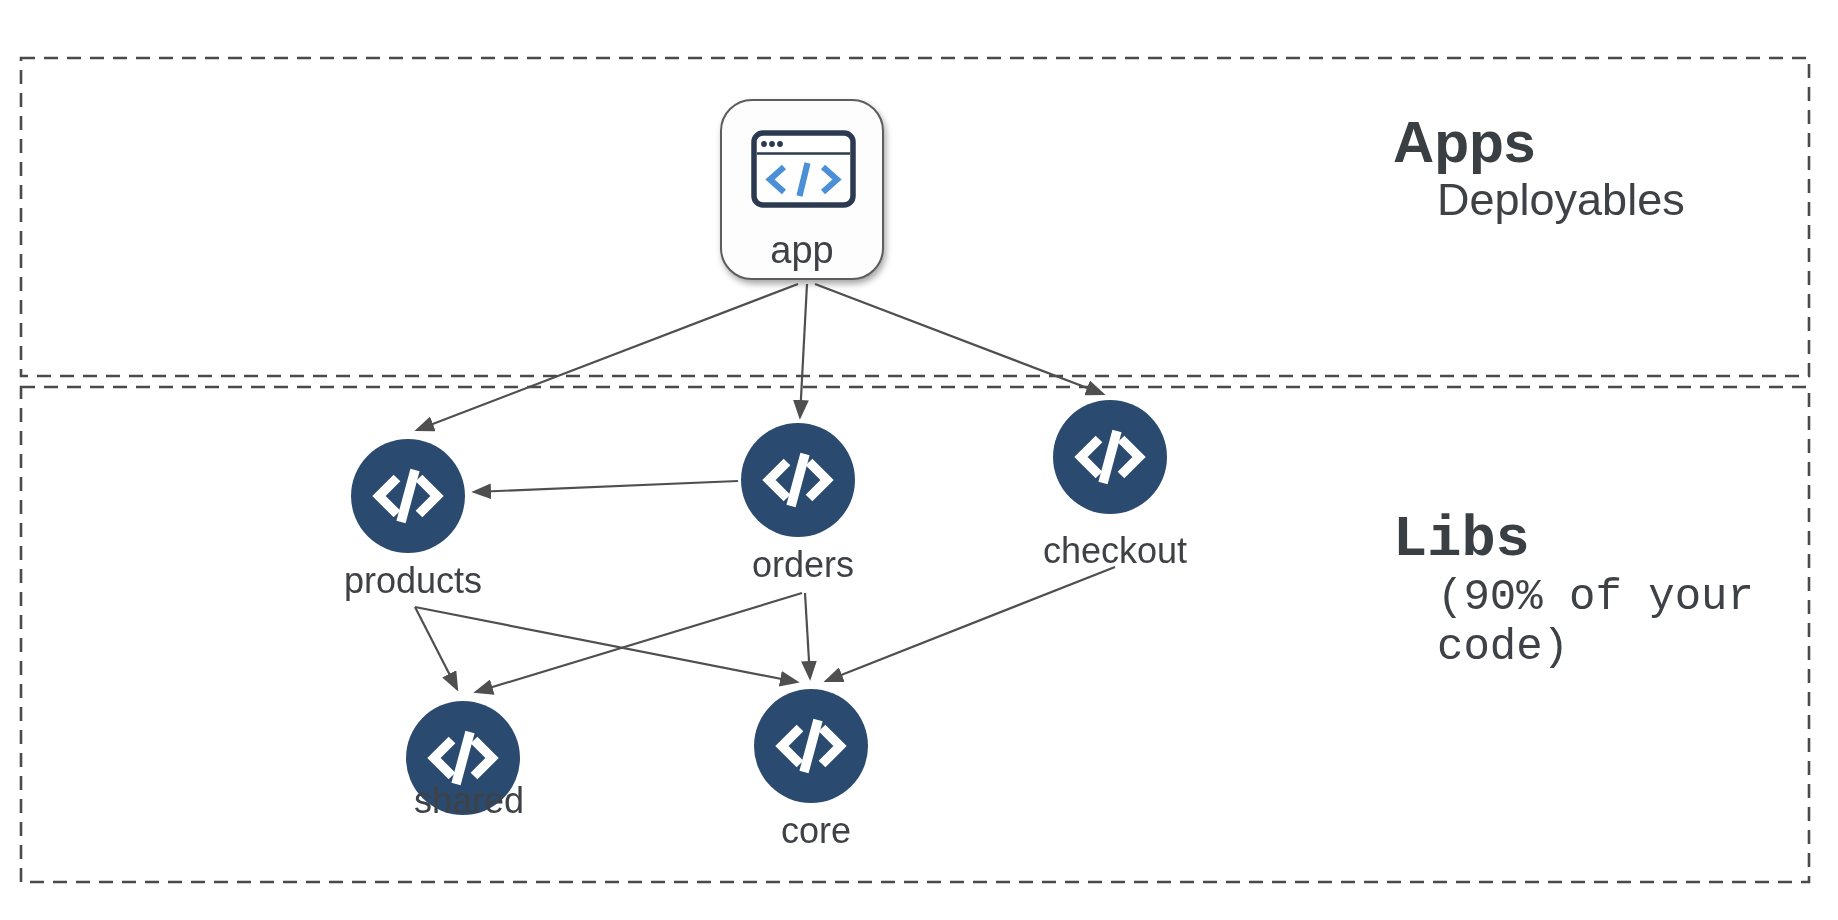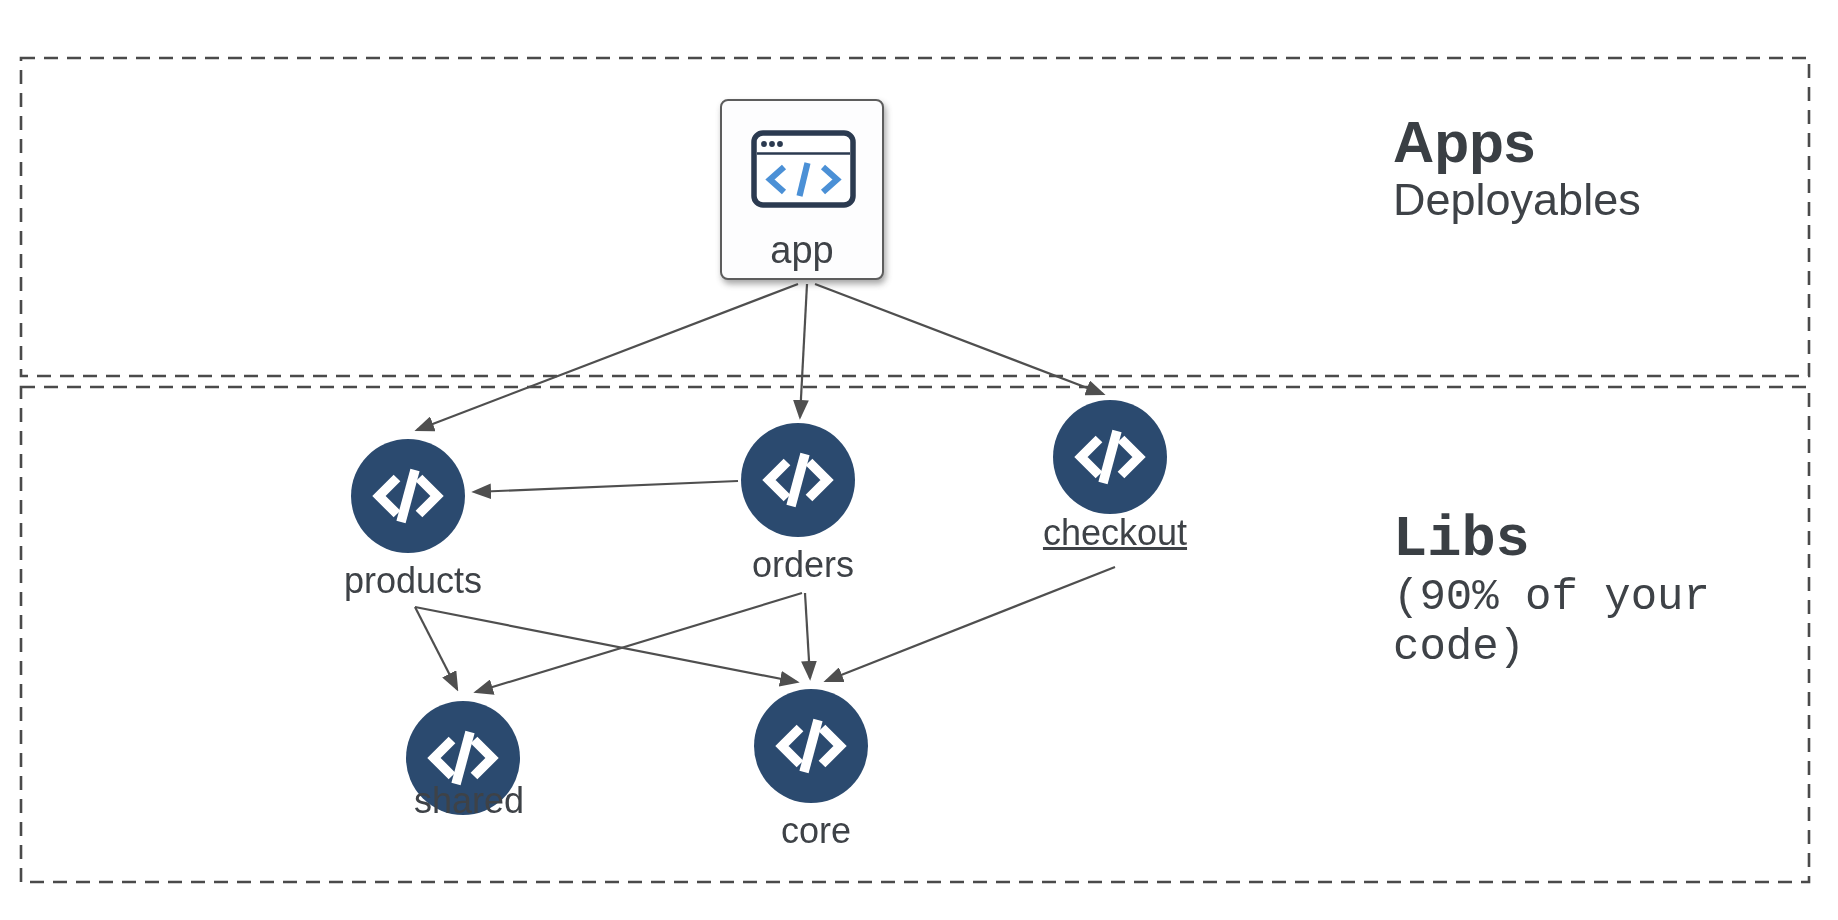--- a/index.html
+++ b/index.html
@@ -20,21 +20,21 @@
     width: 1838px; height: 920px;
   }
 
   
   .app-node {
     position: absolute;
     left: 720px; top: 99px;
     width: 164px; height: 181px;
     background: #fdfdfe;
     border: 2.5px solid #5d5d5d;
-    border-radius: 8px;
+    border-radius: 32px;
     box-shadow: 2px 4px 6px rgba(60,60,60,0.45);
   }
   .app-node .window-icon {
     position: absolute;
     left: 29px; top: 29px;
   }
   .app-node .node-label {
     position: absolute;
     left: 0; top: 128px;
     width: 100%;
@@ -65,20 +65,21 @@
     font-size: 57px;
     font-weight: 700;
     color: #3a3f44;
     line-height: 1.08;
   }
   .zone-title .subtitle {
     font-size: 45px;
     font-weight: 400;
     color: #3e4247;
     line-height: 1.15;
+    margin-left: 44px;
   }
   .zone-title.libs .subtitle { font-size: 44px; }
 </style>
 </head>
 <body>
 
 <div class="canvas">
 
   <svg class="edge-layer" width="1838" height="920" viewBox="0 0 1838 920">
     <defs>
@@ -140,21 +141,21 @@
   <div class="lib-label" style="left:673px; top:544px;">orders</div>
 
   <svg class="lib-node" style="left:1053px; top:400px;" viewBox="0 0 114 114">
     <circle cx="57" cy="57" r="57" fill="#2b4a6f"></circle>
     <g stroke="#ffffff" stroke-width="9.5" fill="none">
       <path d="M46,39 L28,57 L46,75"></path>
       <path d="M68,39 L86,57 L68,75"></path>
       <line x1="64" y1="31" x2="50" y2="83"></line>
     </g>
   </svg>
-  <div class="lib-label" style="left:985px; top:512px;text-decoration:underline;">checkout</div>
+  <div class="lib-label" style="left:985px; top:530px;">checkout</div>
 
   <svg class="lib-node" style="left:406px; top:701px;" viewBox="0 0 114 114">
     <circle cx="57" cy="57" r="57" fill="#2b4a6f"></circle>
     <g stroke="#ffffff" stroke-width="9.5" fill="none">
       <path d="M46,39 L28,57 L46,75"></path>
       <path d="M68,39 L86,57 L68,75"></path>
       <line x1="64" y1="31" x2="50" y2="83"></line>
     </g>
   </svg>
   <div class="lib-label" style="left:339px; top:780px;">shared</div>

